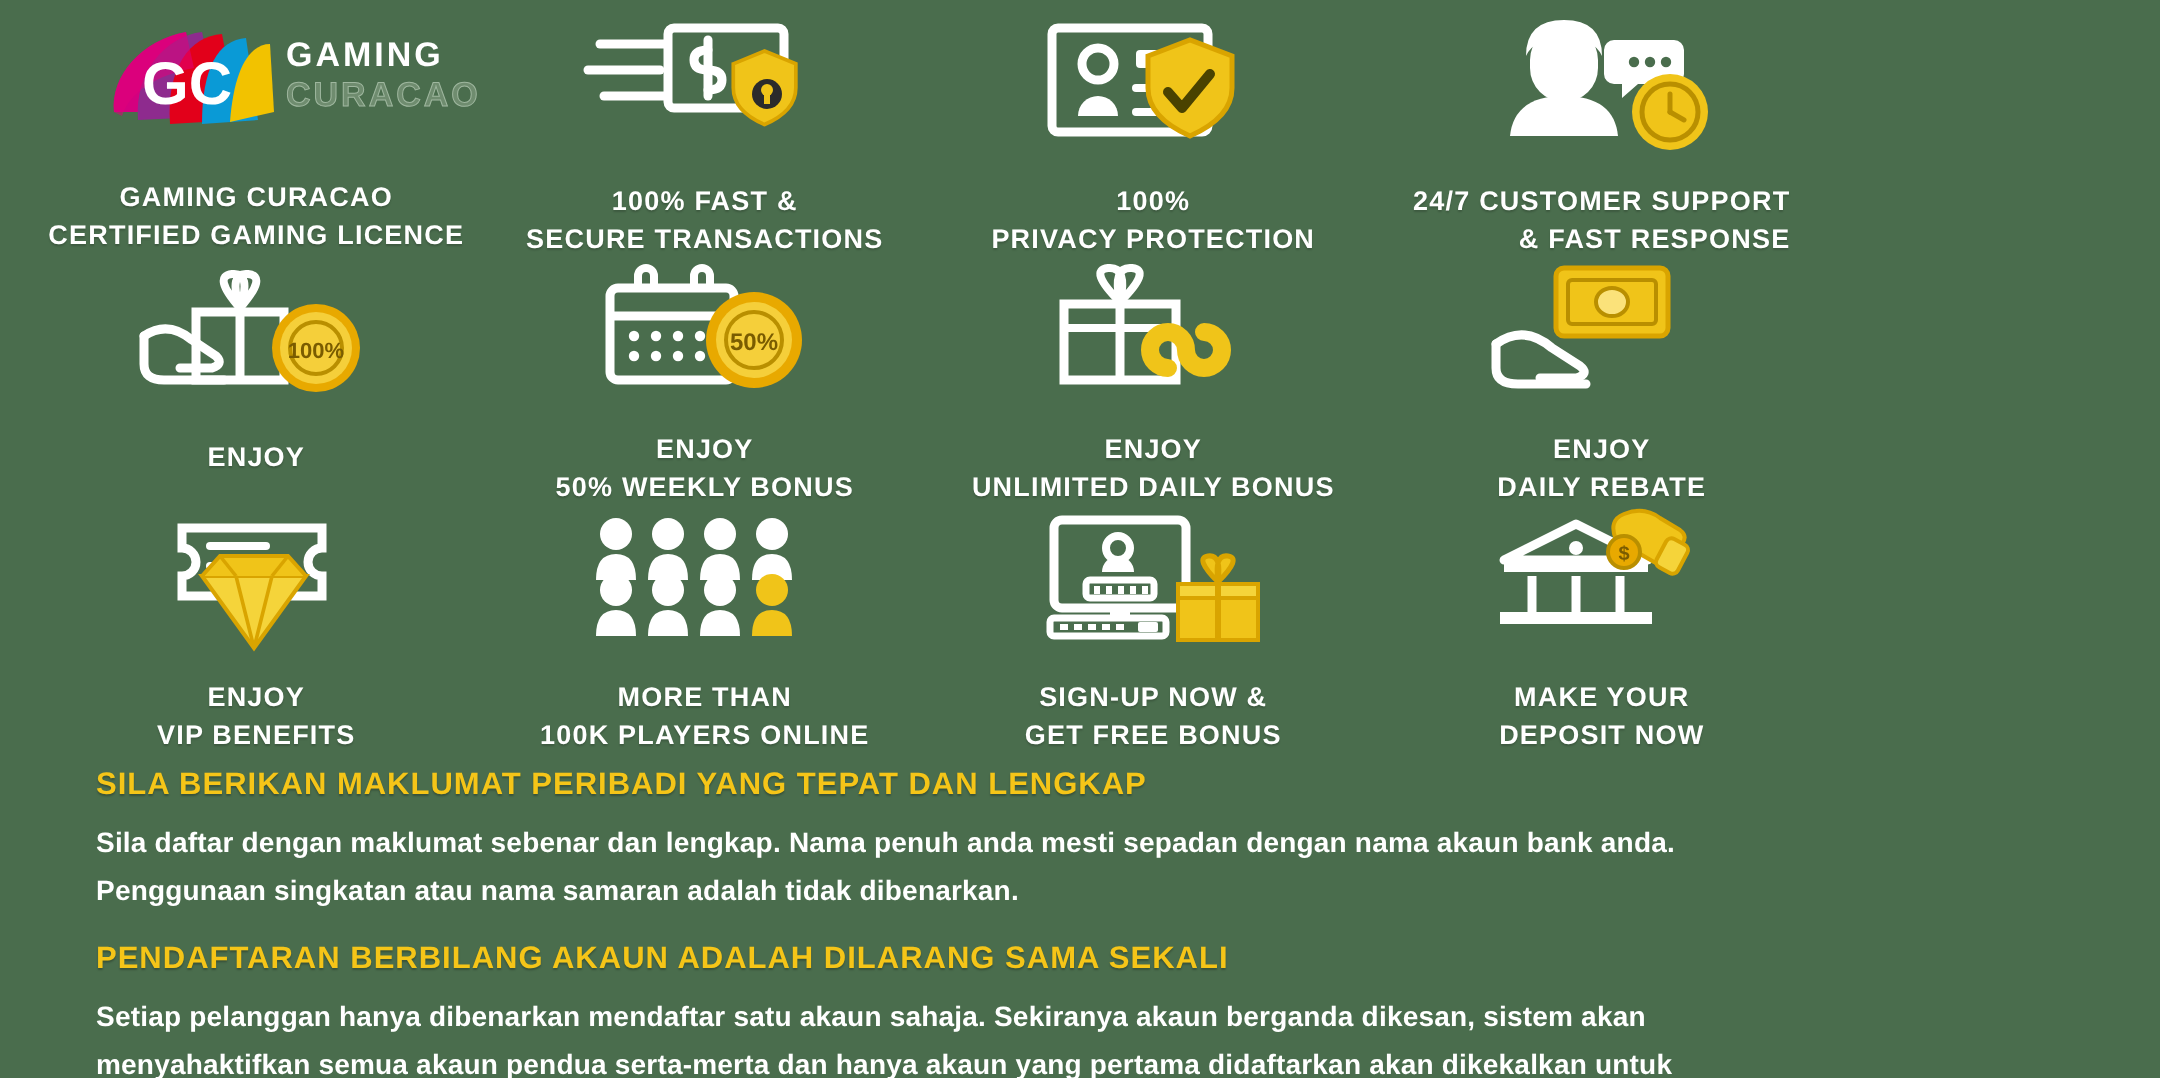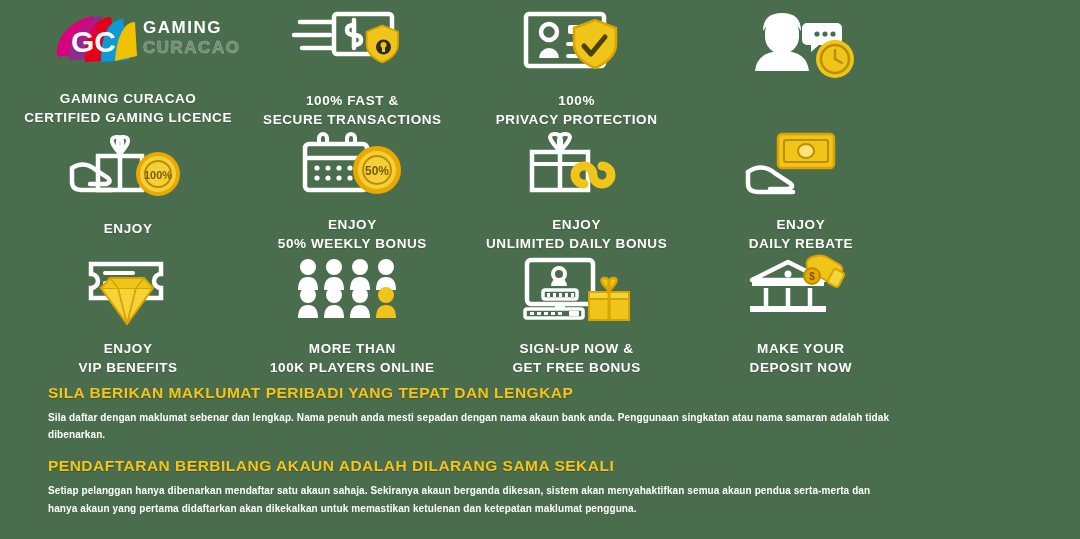--- a/index.html
+++ b/index.html
@@ -52,21 +52,21 @@
     color: #f5c518;
     font-weight: 800;
     font-size: 15.5px;
     letter-spacing: .5px;
     text-transform: uppercase;
     margin-bottom: 7px;
     text-shadow: 0 1px 1px rgba(0,0,0,.25);
   }
   .note-body {
     color: #ffffff;
-    font-size: 10px;
+    font-size: 14px;
     font-weight: 700;
     line-height: 1.72;
     letter-spacing: .1px;
     max-width: 1015px;
   }
 </style>
 </head>
 <body>
 
 <div class="page">
@@ -160,20 +160,24 @@
           <g transform="translate(76,32)">
             <circle cx="18" cy="18" r="19" fill="#f0c419"></circle>
             <circle cx="18" cy="18" r="14" fill="none" stroke="#b98f00" stroke-width="2.5"></circle>
             <g stroke="#b98f00" stroke-width="2.5" stroke-linecap="round">
               <line x1="18" y1="18" x2="18" y2="9"></line>
               <line x1="18" y1="18" x2="25" y2="22"></line>
             </g>
           </g>
         </svg>
       </div>
+      <div class="caption">
+        <span>24/7 CUSTOMER SUPPORT</span>
+        <span class="l2">&amp; FAST RESPONSE</span>
+      </div>
     </div>
   </div>
 
   <div class="grid row2">
 
     <div class="cell">
       <div class="iconbox">
         <svg width="120" height="64" viewBox="0 0 120 64">
           <rect x="30" y="22" width="44" height="34" fill="none" stroke="#ffffff" stroke-width="4.5"></rect>
           <line x1="52" y1="22" x2="52" y2="56" stroke="#ffffff" stroke-width="4.5"></line>

